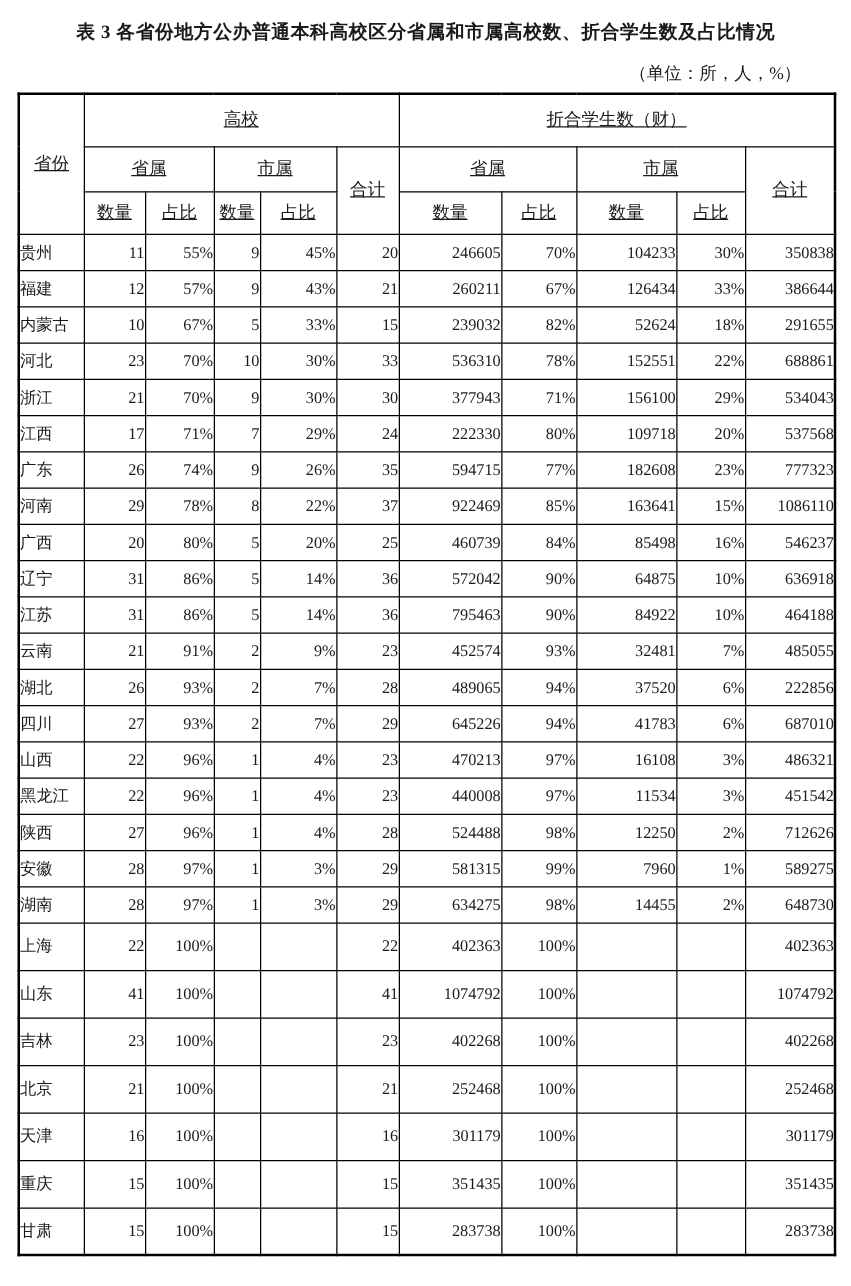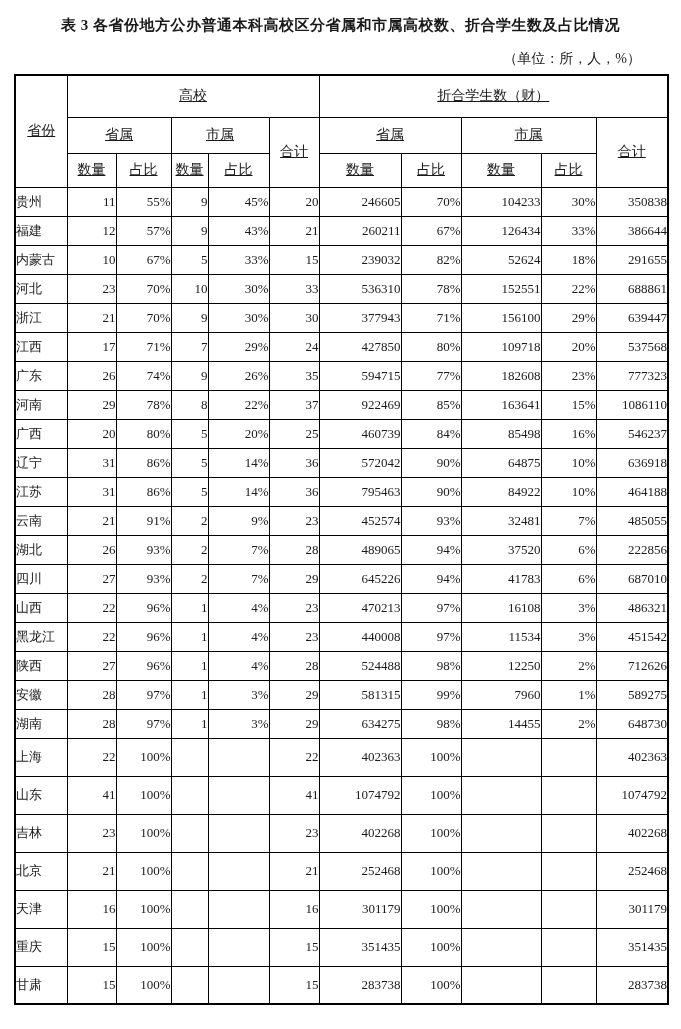--- a/index.html
+++ b/index.html
@@ -172,30 +172,30 @@
           <td class="prov">浙江</td>
           <td class="num">21</td>
           <td class="num">70%</td>
           <td class="num">9</td>
           <td class="num">30%</td>
           <td class="num">30</td>
           <td class="num">377943</td>
           <td class="num">71%</td>
           <td class="num">156100</td>
           <td class="num">29%</td>
-          <td class="num">639447</td>
+          <td class="num">534043</td>
         </tr>
         <tr class="data">
           <td class="prov">江西</td>
           <td class="num">17</td>
           <td class="num">71%</td>
           <td class="num">7</td>
           <td class="num">29%</td>
           <td class="num">24</td>
-          <td class="num">427850</td>
+          <td class="num">222330</td>
           <td class="num">80%</td>
           <td class="num">109718</td>
           <td class="num">20%</td>
           <td class="num">537568</td>
         </tr>
         <tr class="data">
           <td class="prov">广东</td>
           <td class="num">26</td>
           <td class="num">74%</td>
           <td class="num">9</td>

